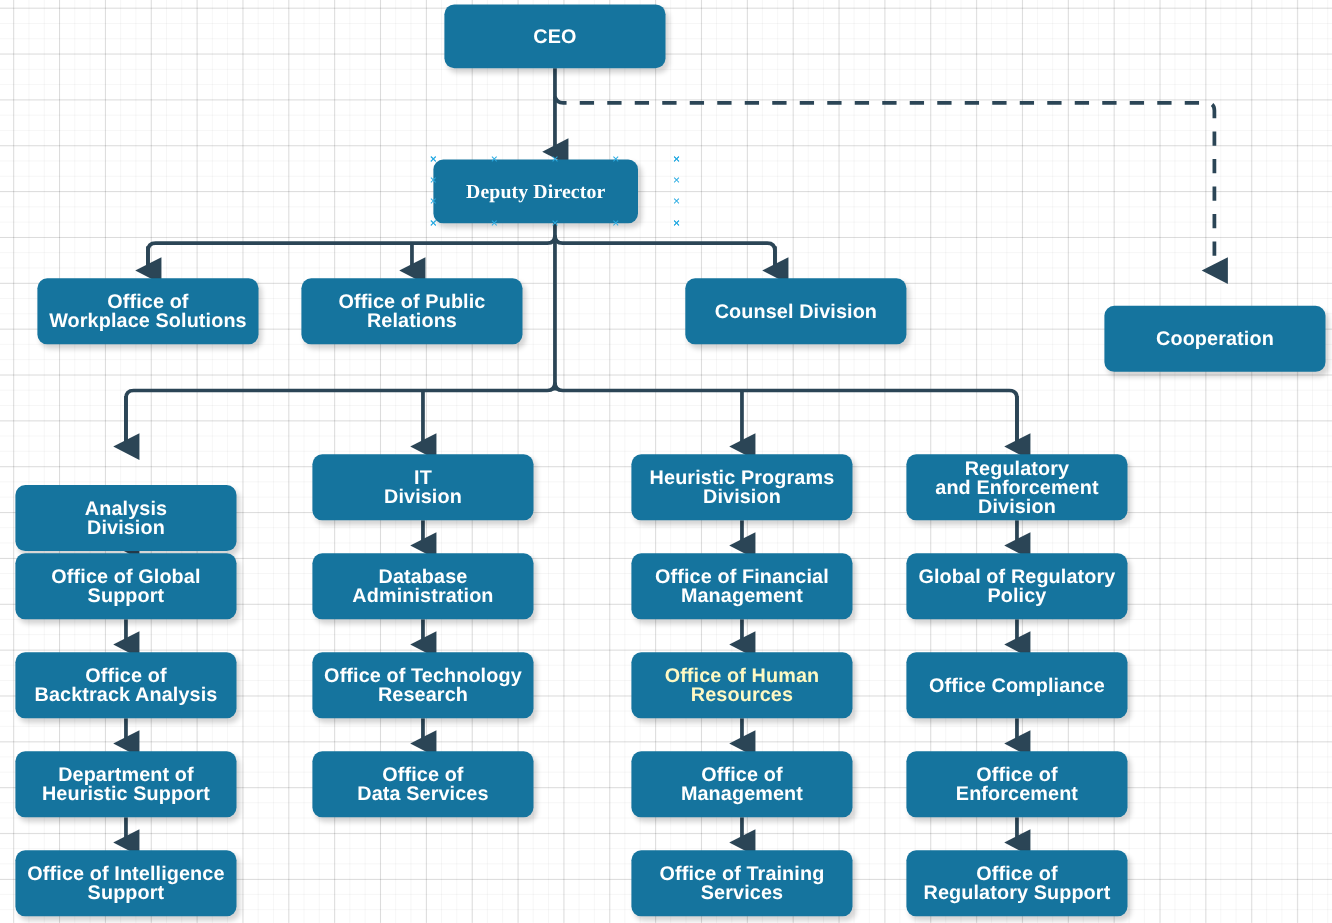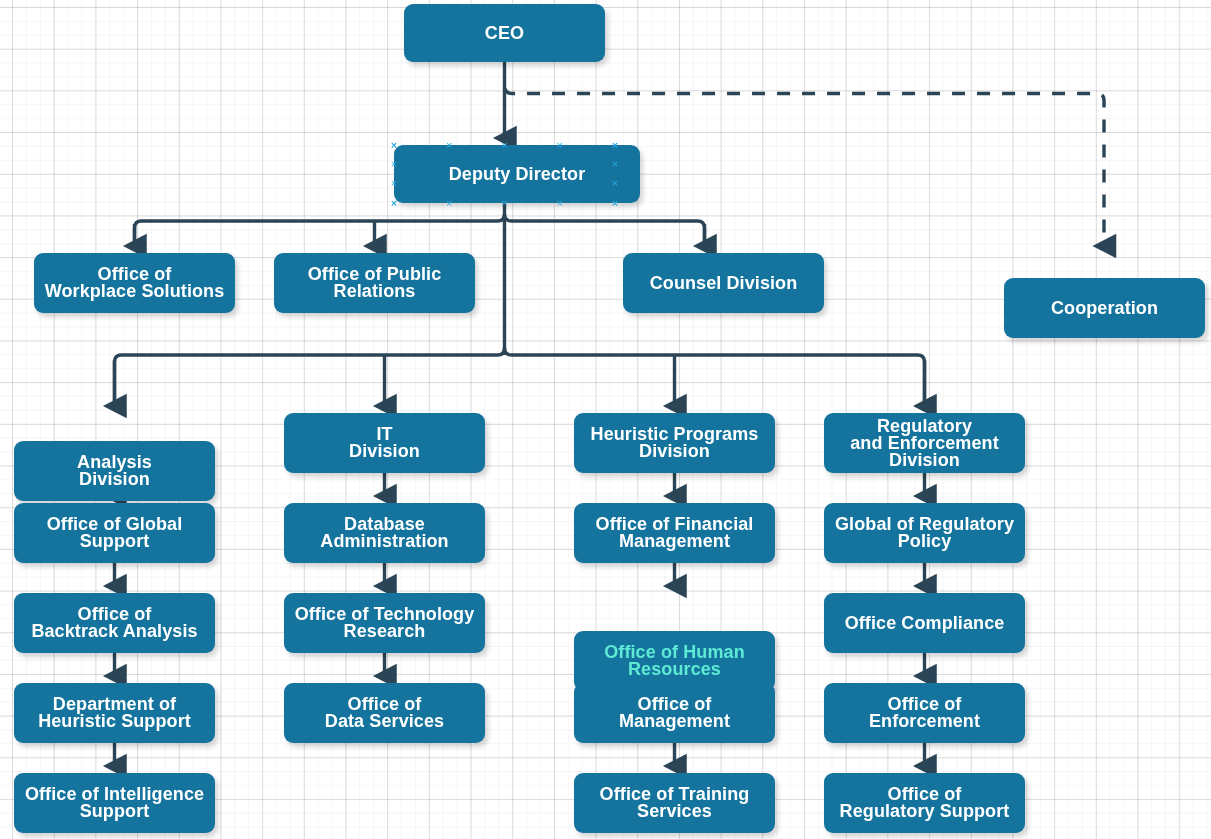--- a/index.html
+++ b/index.html
@@ -127,21 +127,21 @@
 
       <path d="M924.5,473 L924.5,496" marker-end="url(#arrow)"></path>
       <path d="M924.5,563 L924.5,586" marker-end="url(#arrow)"></path>
       <path d="M924.5,653 L924.5,676" marker-end="url(#arrow)"></path>
       <path d="M924.5,743 L924.5,766" marker-end="url(#arrow)"></path>
     </g>
   </svg>
 
   <div id="nodes-layer">
       <div class="node" style="left: 404px; top: 4px; width: 201px; height: 58px; background: rgb(21, 116, 158); color: rgb(255, 255, 255);">CEO</div>
-      <div class="node selected" style="left: 394px; top: 145px; width: 246px; height: 58px; background: rgb(21, 116, 158); color: rgb(255, 255, 255);">Deputy Director</div>
+      <div class="node selected" style="left: 394px; top: 145px; width: 186px; height: 58px; background: rgb(21, 116, 158); color: rgb(255, 255, 255); font-family: Liberation Serif, serif;">Deputy Director</div>
       <div class="node" style="left: 34px; top: 253px; width: 201px; height: 60px; background: rgb(21, 116, 158); color: rgb(255, 255, 255);">Office of
 Workplace Solutions</div>
       <div class="node" style="left: 274px; top: 253px; width: 201px; height: 60px; background: rgb(21, 116, 158); color: rgb(255, 255, 255);">Office of Public Relations</div>
       <div class="node" style="left: 604px; top: 253px; width: 201px; height: 60px; background: rgb(21, 116, 158); color: rgb(255, 255, 255); margin-left: 19px;">Counsel Division</div>
       <div class="node" style="left: 1004px; top: 253px; width: 201px; height: 60px; background: rgb(21, 116, 158); color: rgb(255, 255, 255); margin-top: 25px;">Cooperation</div>
       <div class="node" style="left: 14px; top: 413px; width: 201px; height: 60px; background: rgb(21, 116, 158); color: rgb(255, 255, 255); margin-top: 28px;">Analysis
 Division</div>
       <div class="node" style="left: 14px; top: 503px; width: 201px; height: 60px; background: rgb(21, 116, 158); color: rgb(255, 255, 255);">Office of Global Support</div>
       <div class="node" style="left: 14px; top: 593px; width: 201px; height: 60px; background: rgb(21, 116, 158); color: rgb(255, 255, 255);">Office of
 Backtrack Analysis</div>
@@ -153,21 +153,21 @@
 Division</div>
       <div class="node" style="left: 284px; top: 503px; width: 201px; height: 60px; background: rgb(21, 116, 158); color: rgb(255, 255, 255);">Database Administration</div>
       <div class="node" style="left: 284px; top: 593px; width: 201px; height: 60px; background: rgb(21, 116, 158); color: rgb(255, 255, 255);">Office of Technology
 Research</div>
       <div class="node" style="left: 284px; top: 683px; width: 201px; height: 60px; background: rgb(21, 116, 158); color: rgb(255, 255, 255);">Office of
 Data Services</div>
       <div class="node" style="left: 574px; top: 413px; width: 201px; height: 60px; background: rgb(21, 116, 158); color: rgb(255, 255, 255);">Heuristic Programs
 Division</div>
       <div class="node" style="left: 574px; top: 503px; width: 201px; height: 60px; background: rgb(21, 116, 158); color: rgb(255, 255, 255); text-align: center;">Office of Financial
 Management</div>
-      <div class="node" style="left: 574px; top: 593px; width: 201px; height: 60px; background: rgb(21, 116, 158); color: #5eead4; margin-top: 38px;">Office of Human Resources</div>
+      <div class="node" style="left: 574px; top: 593px; width: 201px; height: 60px; background: rgb(21, 116, 158); color: #fef9c3;">Office of Human Resources</div>
       <div class="node" style="left: 574px; top: 683px; width: 201px; height: 60px; background: rgb(21, 116, 158); color: rgb(255, 255, 255);">Office of Management</div>
       <div class="node" style="left: 574px; top: 773px; width: 201px; height: 60px; background: rgb(21, 116, 158); color: rgb(255, 255, 255);">Office of Training Services</div>
       <div class="node" style="left: 824px; top: 413px; width: 201px; height: 60px; background: rgb(21, 116, 158); color: rgb(255, 255, 255);">Regulatory
 and Enforcement Division</div>
       <div class="node" style="left: 824px; top: 503px; width: 201px; height: 60px; background: rgb(21, 116, 158); color: rgb(255, 255, 255);">Global of Regulatory Policy</div>
       <div class="node" style="left: 824px; top: 593px; width: 201px; height: 60px; background: rgb(21, 116, 158); color: rgb(255, 255, 255);">Office Compliance</div>
       <div class="node" style="left: 824px; top: 683px; width: 201px; height: 60px; background: rgb(21, 116, 158); color: rgb(255, 255, 255);">Office of
 Enforcement</div>
       <div class="node" style="left: 824px; top: 773px; width: 201px; height: 60px; background: rgb(21, 116, 158); color: rgb(255, 255, 255);">Office of
 Regulatory Support</div>

